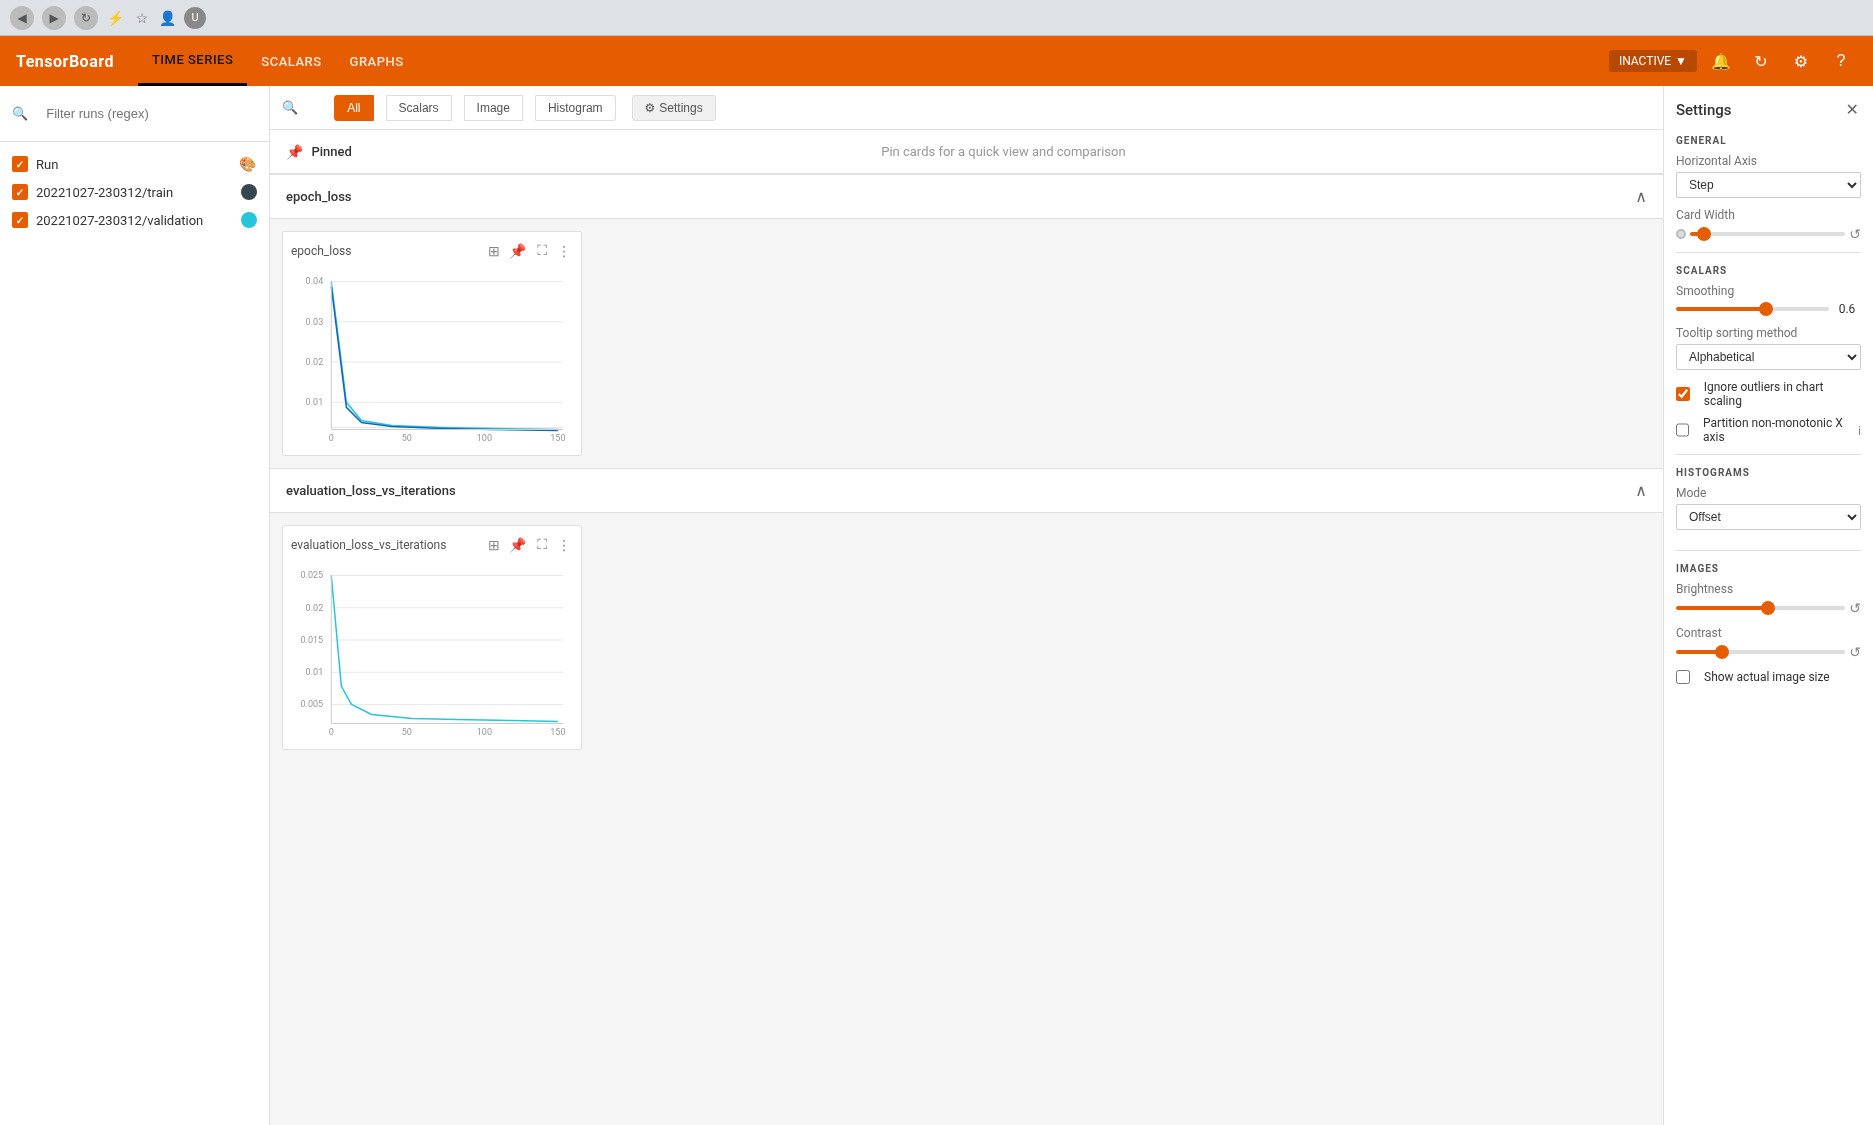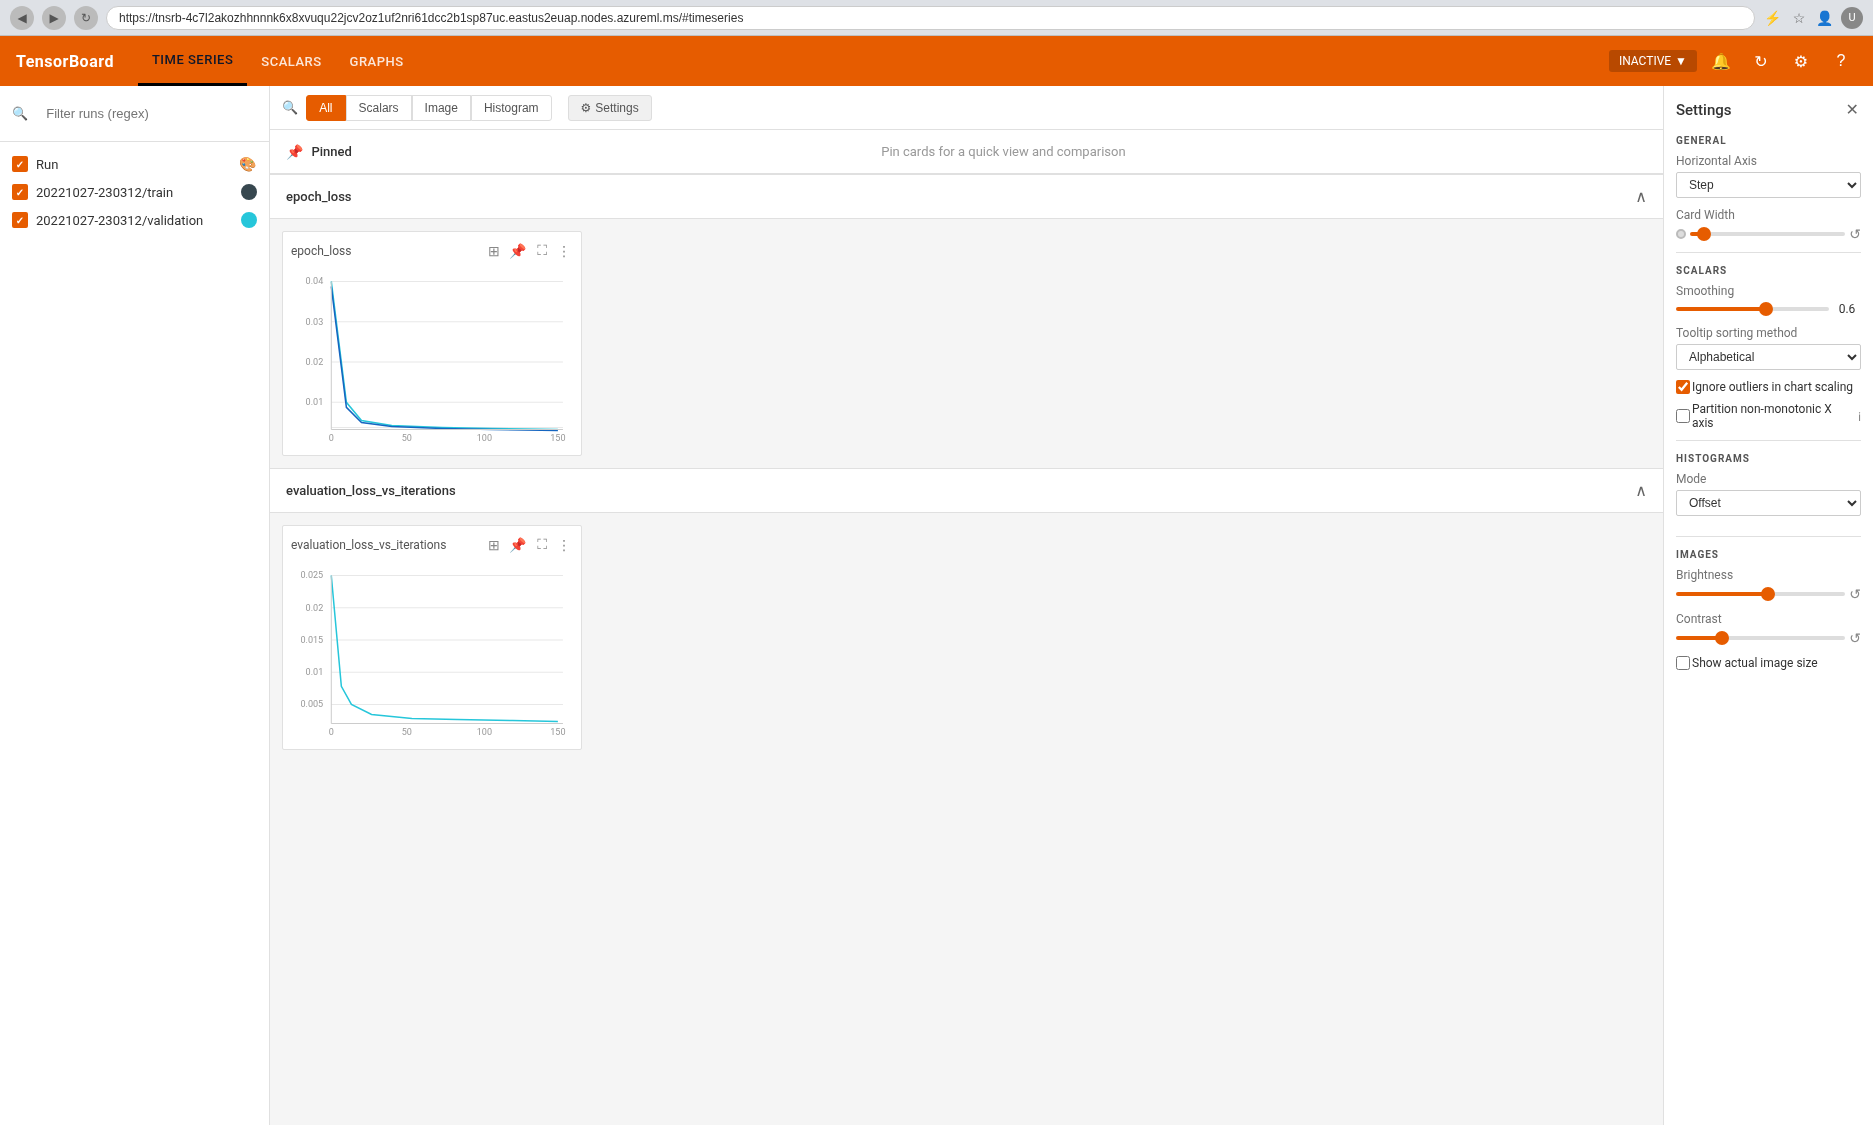--- a/index.html
+++ b/index.html
@@ -193,21 +193,22 @@
     .filter-input {
       border: none;
       outline: none;
       font-size: 13px;
       flex: 1;
       color: #555;
     }
     .filter-tabs {
       display: flex;
       align-items: center;
-      gap: 0;
+      gap: 12px;
+      margin-left: 28px;
     }
     .filter-tab {
       padding: 5px 12px;
       font-size: 12px;
       border: 1px solid #ddd;
       background: white;
       cursor: pointer;
       color: #555;
     }
     .filter-tab.active {
@@ -385,21 +386,21 @@
     .slider-reset {
       background: none;
       border: none;
       cursor: pointer;
       font-size: 14px;
       color: #888;
     }
     .checkbox-row {
       display: flex;
       align-items: center;
-      gap: 2px;
+      gap: 14px;
       margin-bottom: 8px;
     }
     .checkbox-input {
       width: 14px; height: 14px;
       accent-color: #e65c00;
       cursor: pointer;
     }
     .checkbox-label {
       font-size: 12px;
       color: #333;
@@ -431,21 +432,20 @@
     .chart-line-teal { stroke: #26c6da; stroke-width: 1.5; fill: none; }
     .chart-line-blue { stroke: #1565c0; stroke-width: 1.5; fill: none; }
   </style>
 </head>
 <body>
 
 <div class="browser-chrome">
   <button class="browser-nav-btn">◀</button>
   <button class="browser-nav-btn">▶</button>
   <button class="browser-nav-btn">↻</button>
-  <input class="browser-url-bar" readonly="" value="https://tnsrb-4c7l2akozhhnnnk6x8xvuqu22jcv2oz1uf2nri61dcc2b1sp87uc.eastus2euap.nodes.azureml.ms/#timeseries" style="">
   <div class="browser-icons">
     <button class="browser-icon">⚡</button>
     <button class="browser-icon">☆</button>
     <button class="browser-icon">👤</button>
     <div class="browser-avatar">U</div>
   </div>
 </div>
 
 <div class="app">
 

